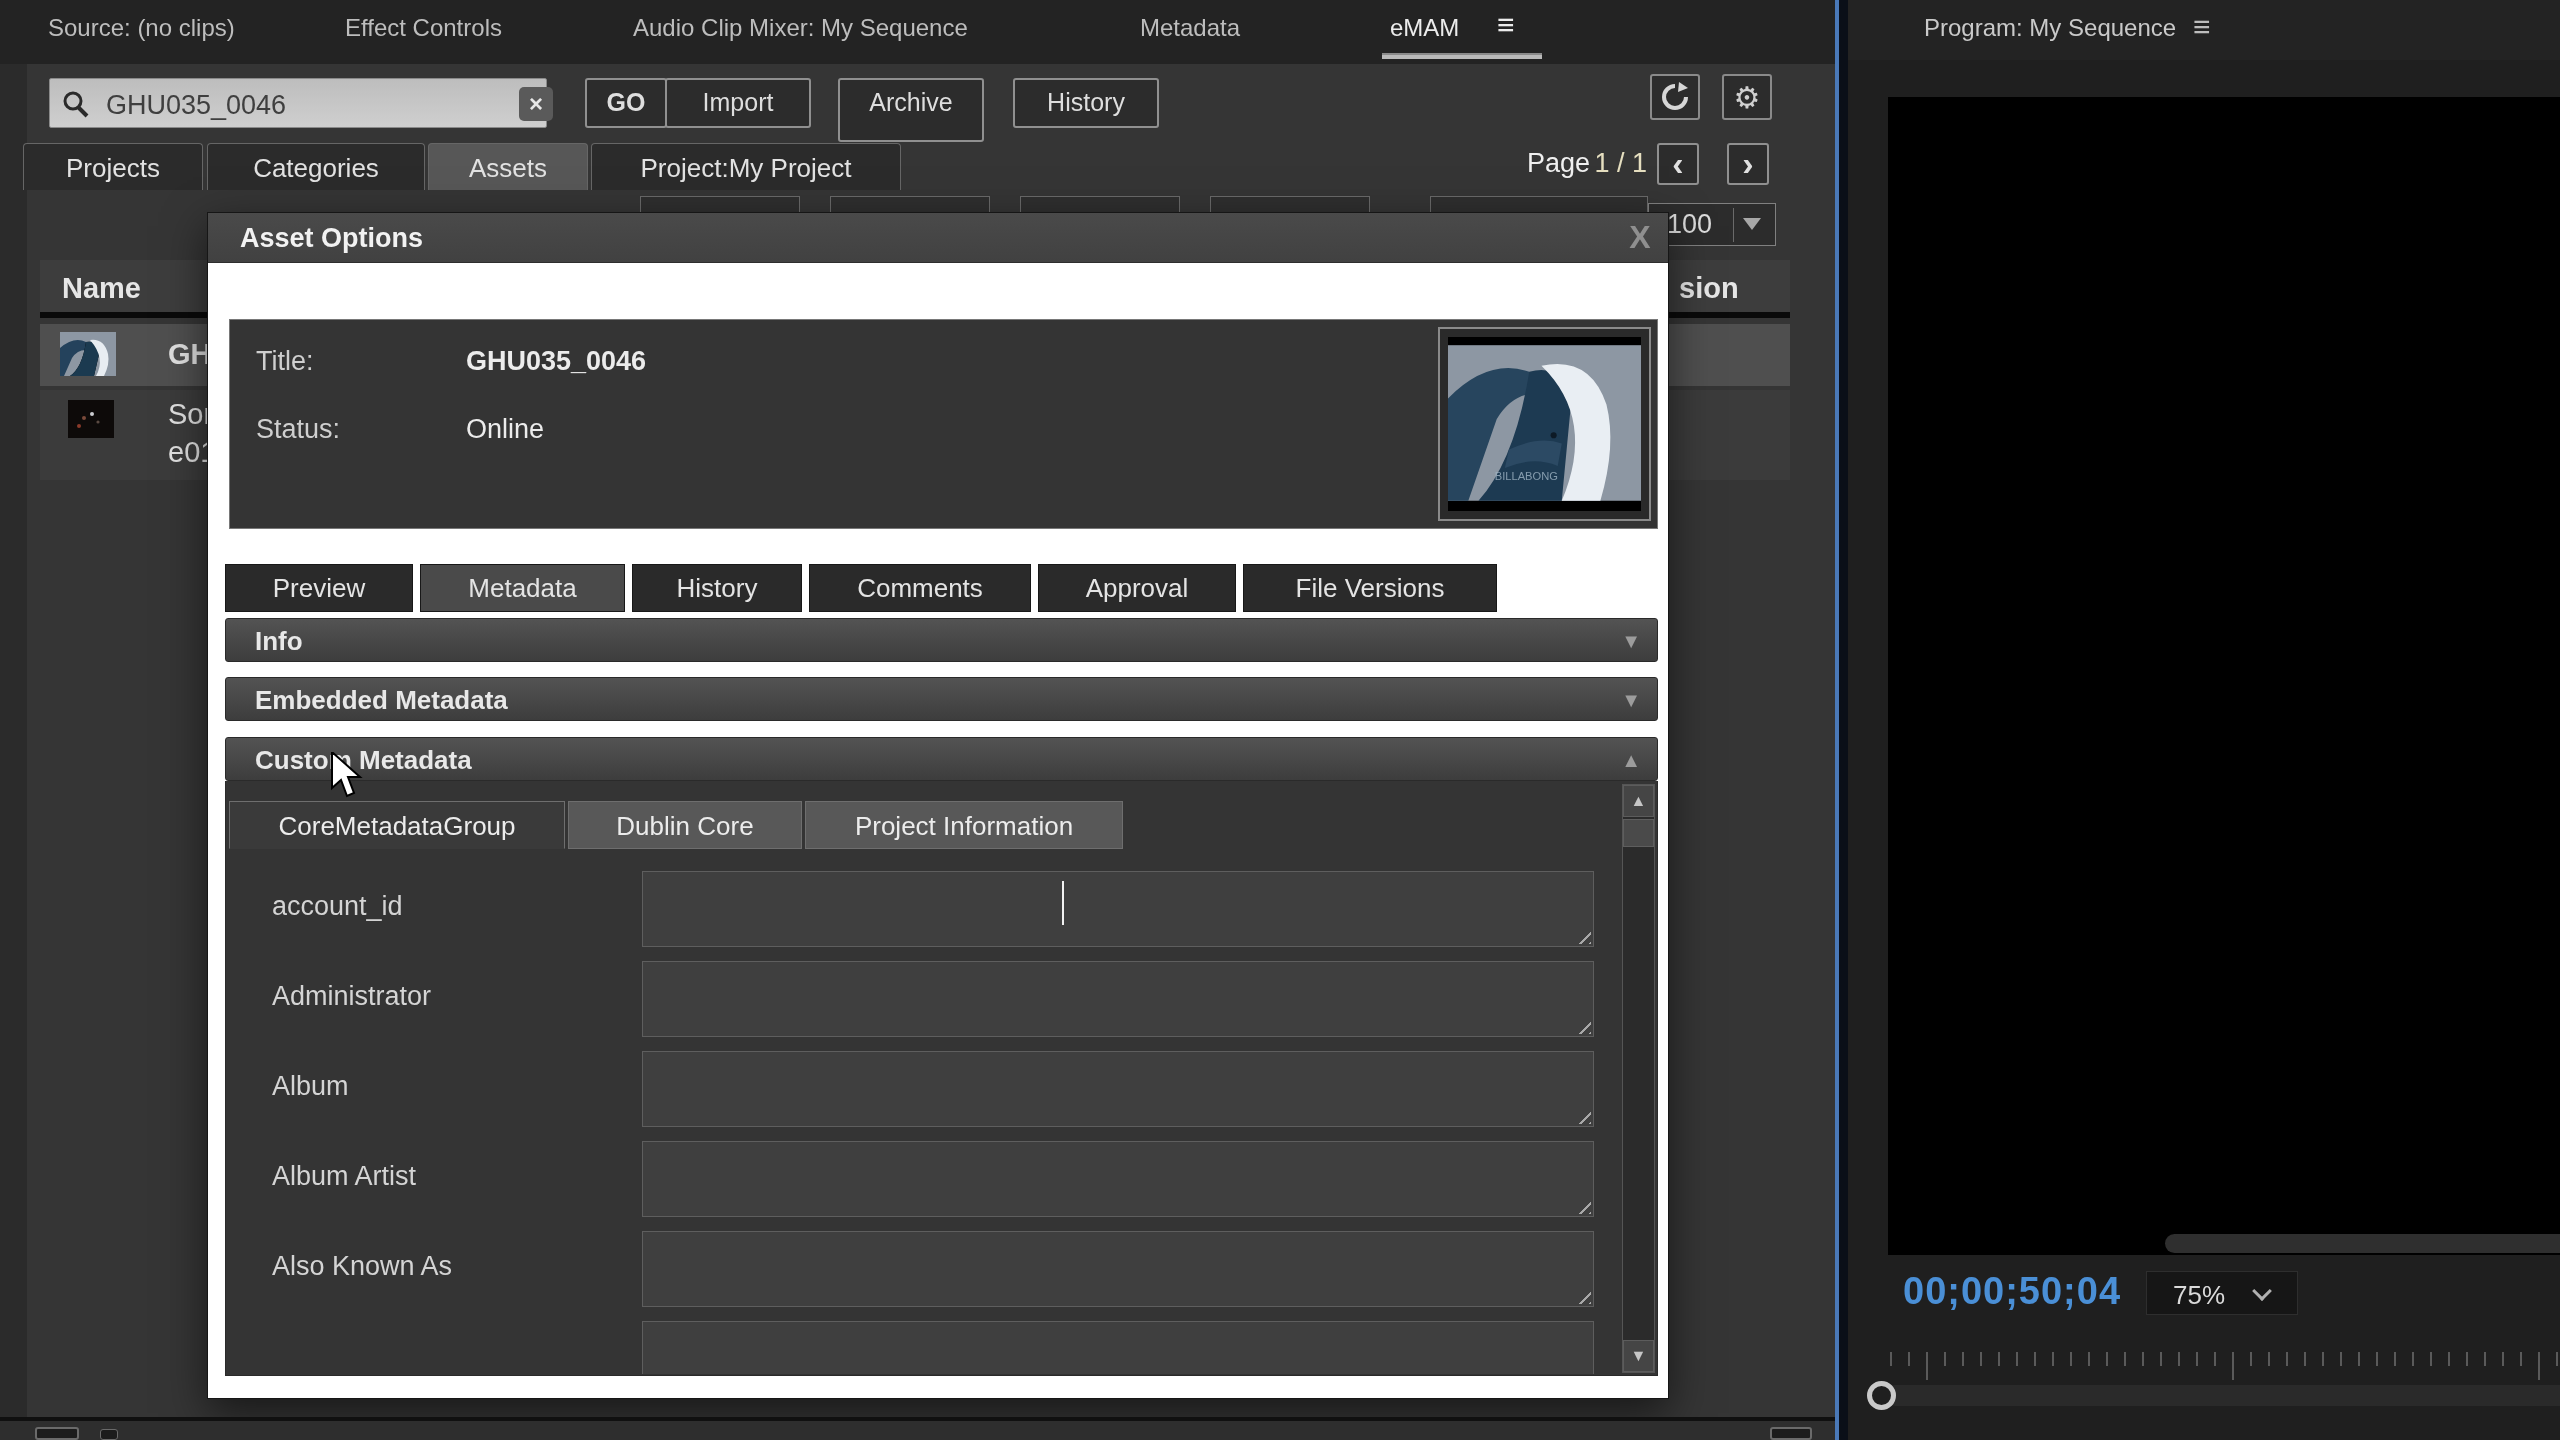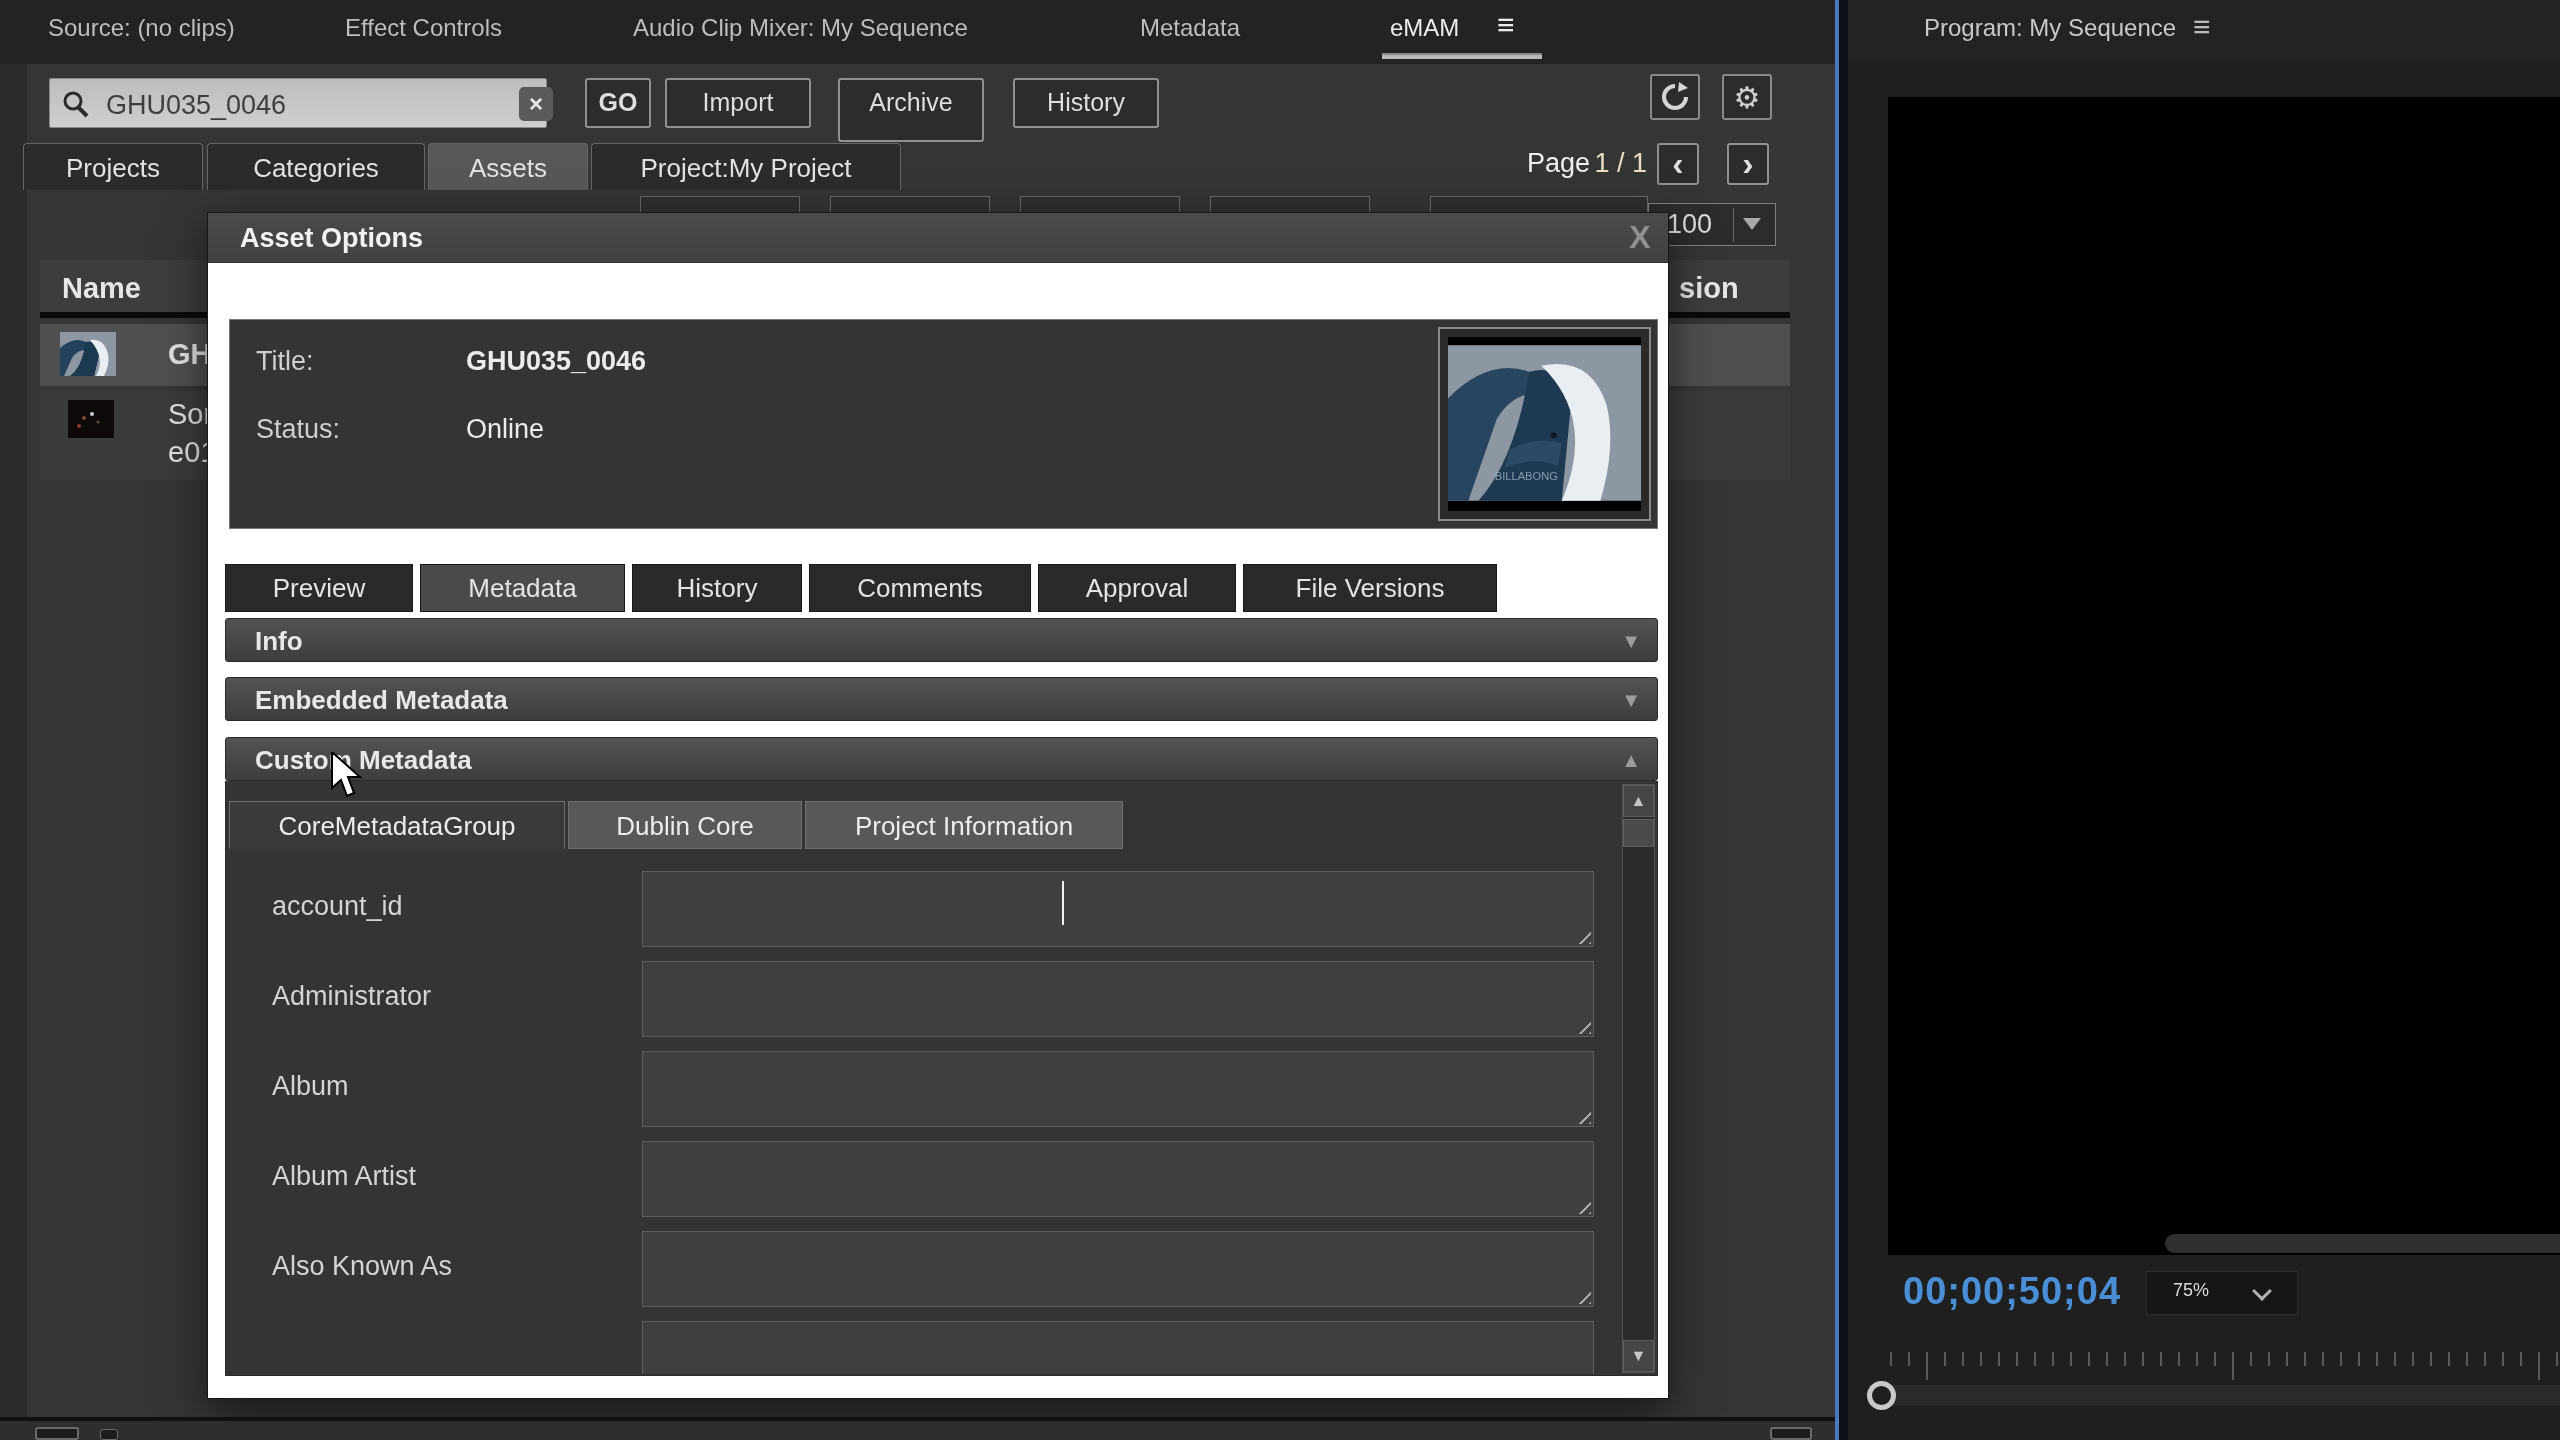--- a/index.html
+++ b/index.html
@@ -106,21 +106,21 @@
   
   #program-panel { left:1848px; top:0; width:712px; height:1440px; background:#1f1f1f; }
   #program-header { left:0; top:0; width:712px; height:60px; background:#232323; }
   #program-title { left:76px; top:14px; font-size:24px; color:#c9c9c9; white-space:nowrap; }
   #program-menu { left:345px; top:12px; }
   #video-area { left:40px; top:97px; width:672px; height:1158px; background:#000; }
   #video-hscroll { position:absolute; left:277px; bottom:2px; width:400px; height:19px;
                    background:#2f2f2f; border-radius:10px 0 0 10px; }
   #timecode { left:55px; top:1270px; font-size:38px; font-weight:bold; color:#4a8fd6; letter-spacing:1px; }
   #zoom-box { left:298px; top:1271px; width:152px; height:44px; background:#161616; border:1px solid #2e2e2e; }
-  #zoom-value { left:26px; top:8px; font-size:18px; color:#dadada; }
+  #zoom-value { left:26px; top:8px; font-size:26px; color:#dadada; }
   #zoom-chevron { left:108px; top:12px; width:14px; height:14px; border-right:3px solid #b0b0b0;
                   border-bottom:3px solid #b0b0b0; transform:rotate(45deg); }
   #ruler { left:42px; top:1352px; width:670px; height:30px; overflow:hidden; }
   .tick { position:absolute; top:0; width:2px; background:#5a5a5a; }
   #scrubber { left:37px; top:1385px; width:675px; height:21px; background:#2a2a2a; border-radius:10px 0 0 10px; }
   #playhead { left:19px; top:1381px; width:29px; height:29px; border:5px solid #c9c9c9; border-radius:50%;
               background:#1f1f1f; }
 
   
   #cursor { left:330px; top:752px; width:34px; height:48px; }
@@ -145,21 +145,21 @@
 
   <div class="abs" style="left:0;top:64px;width:1835px;height:1353px">
     <div class="abs" id="search-input">
       <svg class="abs" style="left:10px;top:10px" width="30" height="30" viewBox="0 0 30 30">
         <circle cx="13" cy="12" r="8" fill="none" stroke="#2a2a2a" stroke-width="3"></circle>
         <line x1="18" y1="18" x2="27" y2="27" stroke="#2a2a2a" stroke-width="4"></line>
       </svg>
       <span class="abs" id="search-text">GHU035_0046</span>
       <div class="abs" id="clear-btn">×</div>
     </div>
-    <div class="btn" style="left:585px;top:14px;width:66px;height:50px;padding-top:8px;font-weight:bold">GO</div>
+    <div class="btn" style="left:585px;top:14px;width:82px;height:50px;padding-top:8px;font-weight:bold">GO</div>
     <div class="btn" style="left:665px;top:14px;width:146px;height:50px;padding-top:8px">Import</div>
     <div class="btn" style="left:838px;top:14px;width:146px;height:64px;padding-top:8px">Archive</div>
     <div class="btn" style="left:1013px;top:14px;width:146px;height:50px;padding-top:8px">History</div>
 
     <div class="iconbtn" style="left:1650px;top:10px">
       <svg width="30" height="30" viewBox="0 0 30 30" style="margin-top:6px">
         <path d="M 15 4 A 11 11 0 1 0 26 15" fill="none" stroke="#d6d6d6" stroke-width="4"></path>
         <polygon points="19,0 28,6 18,10" fill="#d6d6d6"></polygon>
       </svg>
     </div>

